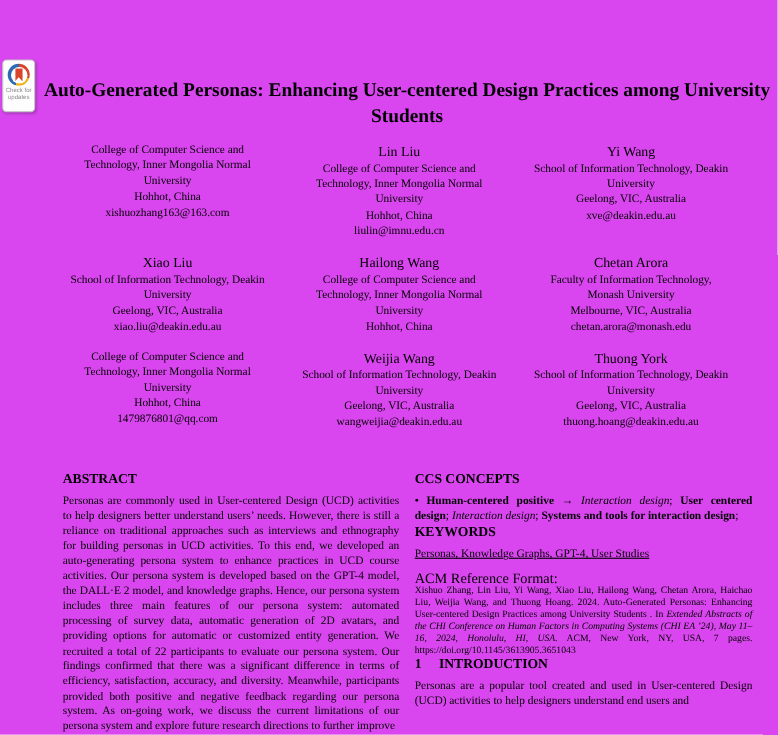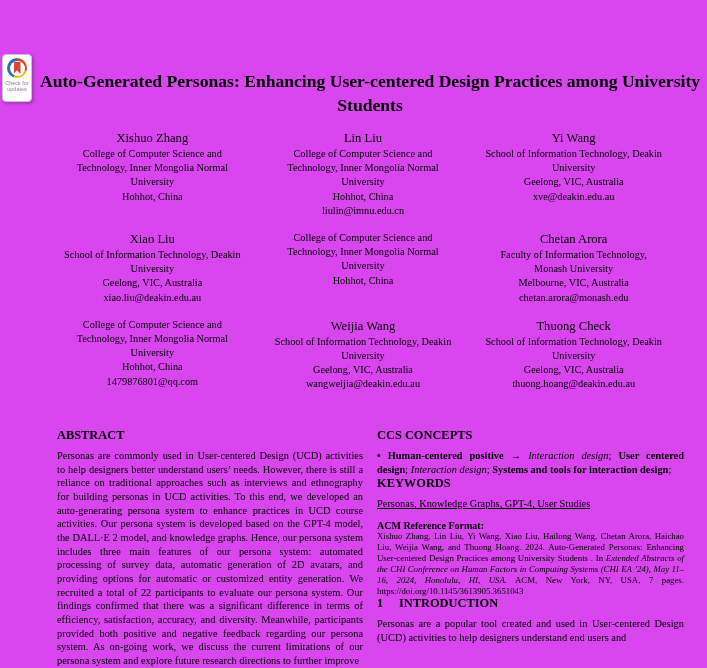--- a/index.html
+++ b/index.html
@@ -99,22 +99,22 @@
     font-size: 10.4px; line-height: 13.65px;
     text-align: justify;
     text-justify: inter-word;
   }
   .no-just { text-align: left; text-decoration: underline; }
   .b { font-weight: 700; }
   .i { font-style: italic; }
 
   .ref-head {
     margin-top: 9px;
-    font-size: 10px; line-height: 11px;
-    font-weight: 700;
+    font-size: 13px; line-height: 11px;
+    font-weight: 400;
   }
   .ref-text {
     font-size: 8.8px; line-height: 10.9px;
     text-align: justify;
   }
   .doi { color: #000; text-decoration: none; cursor: pointer; }
 
   .intro-h { margin-top: 12px; display: flex; }
   .intro-num { width: 22px; }
 </style>
@@ -128,23 +128,23 @@
       <div class="badge-bookmark"></div>
     </div>
     <div class="badge-label">Check for updates</div>
   </div>
 
   <h1 class="title">Auto-Generated Personas: Enhancing User-centered Design Practices among University Students</h1>
 
   <div class="authors">
 
     <div class="author">
-      <div class="author-name">Xishuo Zhang</div>
-      <div class="author-affil">College of Computer Science and Technology, Inner Mongolia Normal University</div>
-      <div class="author-city">Hohhot, China</div>
+      <div class="author-affil">College of Computer Science and Technology, Inner Mongolia Normal University</div>
+      <div class="author-city">Hohhot, China</div>
+      <div class="author-email">xishuozhang163@163.com</div>
     </div>
 
     <div class="author">
       <div class="author-name">Lin Liu</div>
       <div class="author-affil">College of Computer Science and Technology, Inner Mongolia Normal University</div>
       <div class="author-city">Hohhot, China</div>
       <div class="author-email">liulin@imnu.edu.cn</div>
     </div>
 
     <div class="author">
@@ -155,20 +155,21 @@
     </div>
 
     <div class="author">
       <div class="author-name">Xiao Liu</div>
       <div class="author-affil">School of Information Technology, Deakin University</div>
       <div class="author-city">Geelong, VIC, Australia</div>
       <div class="author-email">xiao.liu@deakin.edu.au</div>
     </div>
 
     <div class="author">
+      <div class="author-name">Hailong Wang</div>
       <div class="author-affil">College of Computer Science and Technology, Inner Mongolia Normal University</div>
       <div class="author-city">Hohhot, China</div>
     </div>
 
     <div class="author">
       <div class="author-name">Chetan Arora</div>
       <div class="author-affil">Faculty of Information Technology, Monash University</div>
       <div class="author-city">Melbourne, VIC, Australia</div>
       <div class="author-email">chetan.arora@monash.edu</div>
     </div>
@@ -180,21 +181,21 @@
     </div>
 
     <div class="author">
       <div class="author-name">Weijia Wang</div>
       <div class="author-affil">School of Information Technology, Deakin University</div>
       <div class="author-city">Geelong, VIC, Australia</div>
       <div class="author-email">wangweijia@deakin.edu.au</div>
     </div>
 
     <div class="author">
-      <div class="author-name">Thuong Check</div>
+      <div class="author-name">Thuong York</div>
       <div class="author-affil">School of Information Technology, Deakin University</div>
       <div class="author-city">Geelong, VIC, Australia</div>
       <div class="author-email">thuong.hoang@deakin.edu.au</div>
     </div>
 
   </div>
 
   <div class="col col-left">
     <h2 class="sec">ABSTRACT</h2>
     <p class="body-p">Personas are commonly used in User-centered Design (UCD) activities to help designers better understand users’ needs. However, there is still a reliance on traditional approaches such as interviews and ethnography for building personas in UCD activities. To this end, we developed an auto-generating persona system to enhance practices in UCD course activities. Our persona system is developed based on the GPT-4 model, the DALL·E 2 model, and knowledge graphs. Hence, our persona system includes three main features of our persona system: automated processing of survey data, automatic generation of 2D avatars, and providing options for automatic or customized entity generation. We recruited a total of 22 participants to evaluate our persona system. Our findings confirmed that there was a significant difference in terms of efficiency, satisfaction, accuracy, and diversity. Meanwhile, participants provided both positive and negative feedback regarding our persona system. As on-going work, we discuss the current limitations of our persona system and explore future research directions to further improve</p>

